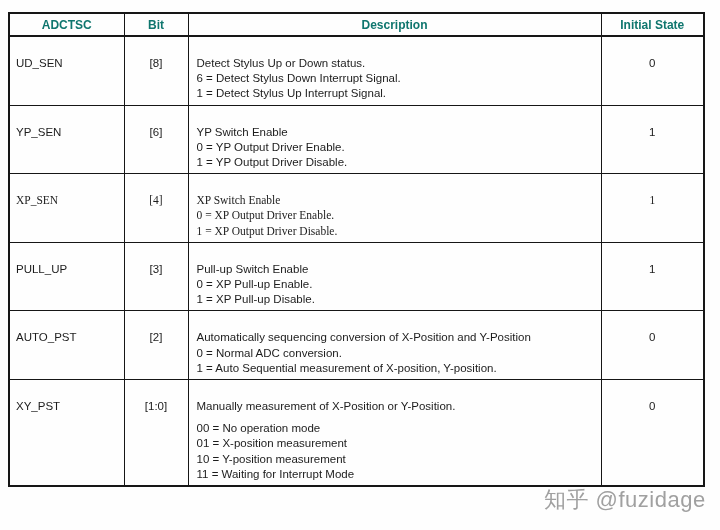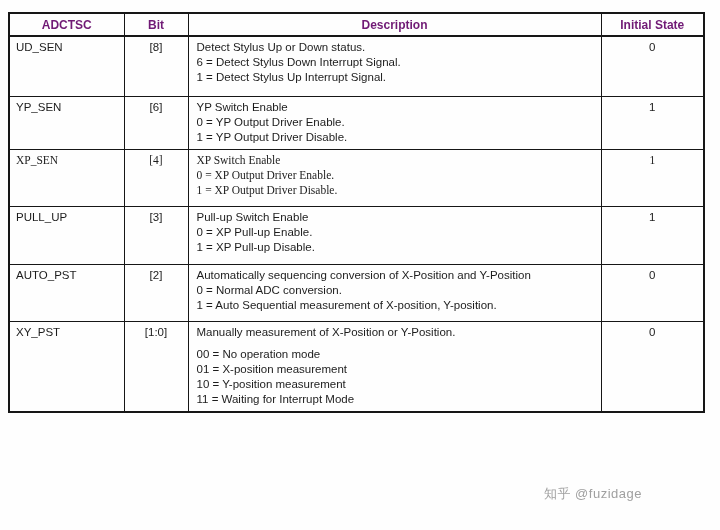--- a/index.html
+++ b/index.html
@@ -27,33 +27,33 @@
   col.c-name { width: 115px; }
   col.c-bit  { width: 64px; }
   col.c-desc { width: 413px; }
   col.c-init { width: 103px; }
 
   .reg-table th {
     border: 1.5px solid #161616;
     border-bottom-width: 2px;
     font-size: 12px;
     font-weight: bold;
-    color: #701a75;
+    color: #0f766e;
     text-align: center;
     padding: 3px 2px;
     height: 23px;
     box-sizing: border-box;
   }
   .reg-table td {
     border: 1.5px solid #161616;
     vertical-align: top;
     font-size: 11.5px;
     line-height: 15.2px;
     color: #1c1c1c;
-    padding: 3px 4px 3px 6px;
+    padding: 19px 4px 3px 6px;
     box-sizing: border-box;
   }
   td.cell-bit, td.cell-init {
     text-align: center;
     padding-left: 2px;
     padding-right: 2px;
   }
   td.cell-desc {
     padding-left: 8px;
     white-space: pre-line;
@@ -71,21 +71,21 @@
   tbody tr:nth-child(4) { height: 58px; }
   tbody tr:nth-child(5) { height: 57px; margin-top: 11px; }
   tbody tr:nth-child(6) { height: 57px; }
   tbody tr:nth-child(7) { height: 56px; }
   tbody tr:nth-child(8) { height: 88px; }
 
   .watermark {
     position: absolute;
     left: 544px;
     top: 485px;
-    font-size: 13px;
+    font-size: 22px;
     letter-spacing: 0.5px;
     color: #a0a0a0;
     white-space: nowrap;
   }
 </style>
 </head>
 <body>
 
 <div class="page">
 

